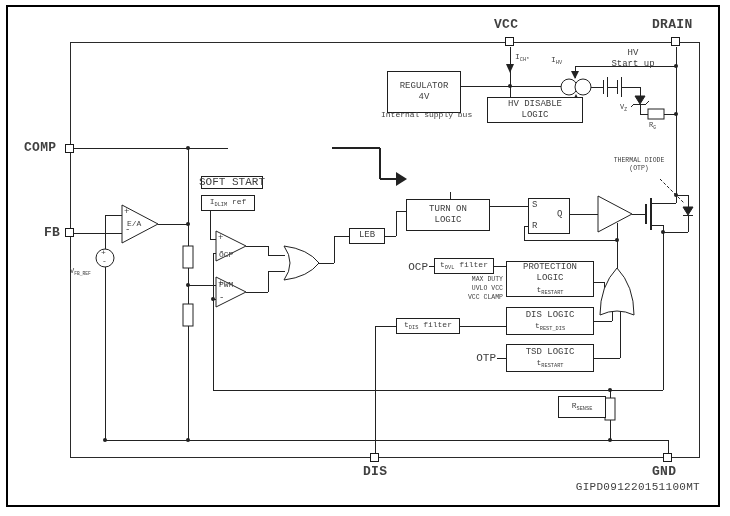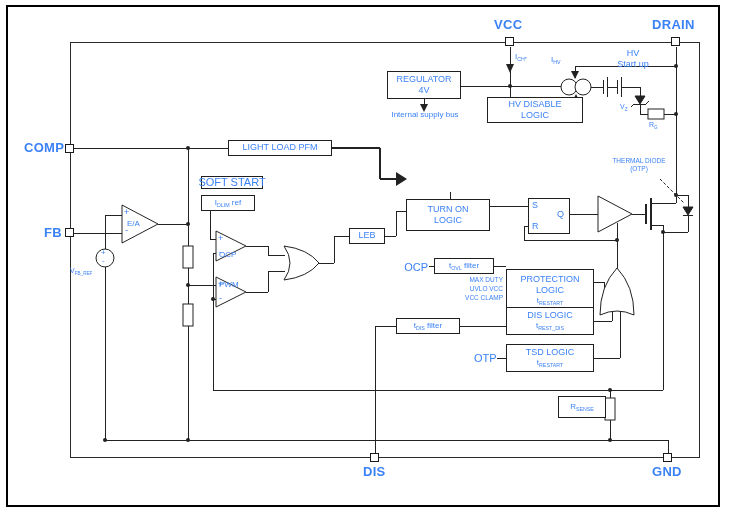--- a/index.html
+++ b/index.html
@@ -1,17 +1,17 @@
 <!DOCTYPE html>
 <html><head>
 <meta charset="utf-8">
 <style>
   html,body{margin:0;padding:0;background:#fff;}
   .stage{position:relative;width:730px;height:516px;background:#fff;
-         font-family:Liberation Sans, sans-serif;color:#3b82f6;overflow:hidden;}
+         font-family:Liberation Mono, monospace;color:#404040;overflow:hidden;}
   .outer-frame{position:absolute;left:6px;top:5px;width:714px;height:502px;border:2px solid #000;box-sizing:border-box;}
   .ic-frame{position:absolute;left:70px;top:42px;width:630px;height:416px;border:1px solid #2a2a2a;box-sizing:border-box;}
   svg.wires{position:absolute;left:0;top:0;}
   .pin{position:absolute;width:9px;height:9px;background:#fff;border:1.5px solid #1a1a1a;box-sizing:border-box;z-index:3;}
   .pin-label{position:absolute;font-size:13px;font-weight:600;letter-spacing:.3px;white-space:nowrap;z-index:3;}
   .box{position:absolute;border:1px solid #1f1f1f;background:#fff;display:flex;flex-direction:column;
        align-items:center;justify-content:center;text-align:center;font-size:9px;line-height:1.25;
        box-sizing:border-box;z-index:2;white-space:nowrap;}
   .t{position:absolute;white-space:nowrap;z-index:2;}
   .f65{font-size:6.5px;} .f7{font-size:7px;} .f75{font-size:11px;} .f8{font-size:8px;} .f9{font-size:9px;} .f11{font-size:11px;}
@@ -123,34 +123,31 @@
   <div class="pin" style="left:370px;top:453px"></div>
   <div class="pin" style="left:663px;top:453px"></div>
 
   <div class="pin-label" style="left:494px;top:17px">VCC</div>
   <div class="pin-label" style="left:652px;top:17px">DRAIN</div>
   <div class="pin-label" style="left:24px;top:140px">COMP</div>
   <div class="pin-label" style="left:44px;top:225px">FB</div>
   <div class="pin-label" style="left:363px;top:464px">DIS</div>
   <div class="pin-label" style="left:652px;top:464px">GND</div>
 
-  <div class="box" style="left:387px;top:71px;width:74px;height:28px">
+  <div class="box" style="left:387px;top:71px;width:74px;height:42px">
     <div>REGULATOR</div>
     <div>4V</div>
   </div>
   <div class="t f8 ctr" style="left:381px;top:110px;width:88px">Internal supply bus</div>
 
   <div class="box" style="left:487px;top:97px;width:96px;height:26px">
     <div>HV DISABLE</div>
     <div>LOGIC</div>
   </div>
 
-  <div class="box" style="left:228px;top:140px;width:104px;height:16px">
-    <div>LIGHT LOAD PFM</div>
-  </div>
 
 
   <div class="box f75" style="left:201px;top:176px;width:62px;height:13px">
     <div>SOFT START</div>
   </div>
 
   <div class="box f8" style="left:201px;top:195px;width:54px;height:16px">
     <div><span>I</span><sub>DLIM</sub><span> ref</span></div>
   </div>
 
@@ -165,21 +162,21 @@
   <div class="t f9" style="left:532px;top:221px">R</div>
 
   <div class="box" style="left:349px;top:228px;width:36px;height:16px">
     <div>LEB</div>
   </div>
 
   <div class="box f8" style="left:434px;top:258px;width:60px;height:16px">
     <div><span>t</span><sub>OVL</sub><span> filter</span></div>
   </div>
 
-  <div class="box" style="left:506px;top:269px;width:88px;height:42px">
+  <div class="box" style="left:506px;top:261px;width:88px;height:36px">
     <div>PROTECTION</div>
     <div>LOGIC</div>
     <div class="f8"><span>t</span><sub>RESTART</sub></div>
   </div>
 
   <div class="box" style="left:506px;top:307px;width:88px;height:28px">
     <div>DIS LOGIC</div>
     <div class="f8"><span>t</span><sub>REST_DIS</sub></div>
   </div>
 
@@ -226,14 +223,15 @@
     <div>THERMAL DIODE</div>
     <div>(OTP)</div>
   </div>
 
   <div class="t f75 ra" style="left:402px;top:261px;width:26px">OCP</div>
   <div class="t f65 ra" style="left:461px;top:276px;width:42px">MAX DUTY</div>
   <div class="t f65 ra" style="left:461px;top:285px;width:42px">UVLO VCC</div>
   <div class="t f65 ra" style="left:456px;top:294px;width:47px">VCC CLAMP</div>
   <div class="t f75 ra" style="left:474px;top:352px;width:22px">OTP</div>
 
+  <div class="t f11 ra" style="left:540px;top:481px;width:160px;letter-spacing:.3px">GIPD091220151100MT</div>
 
 </div>
 
 </body></html>

